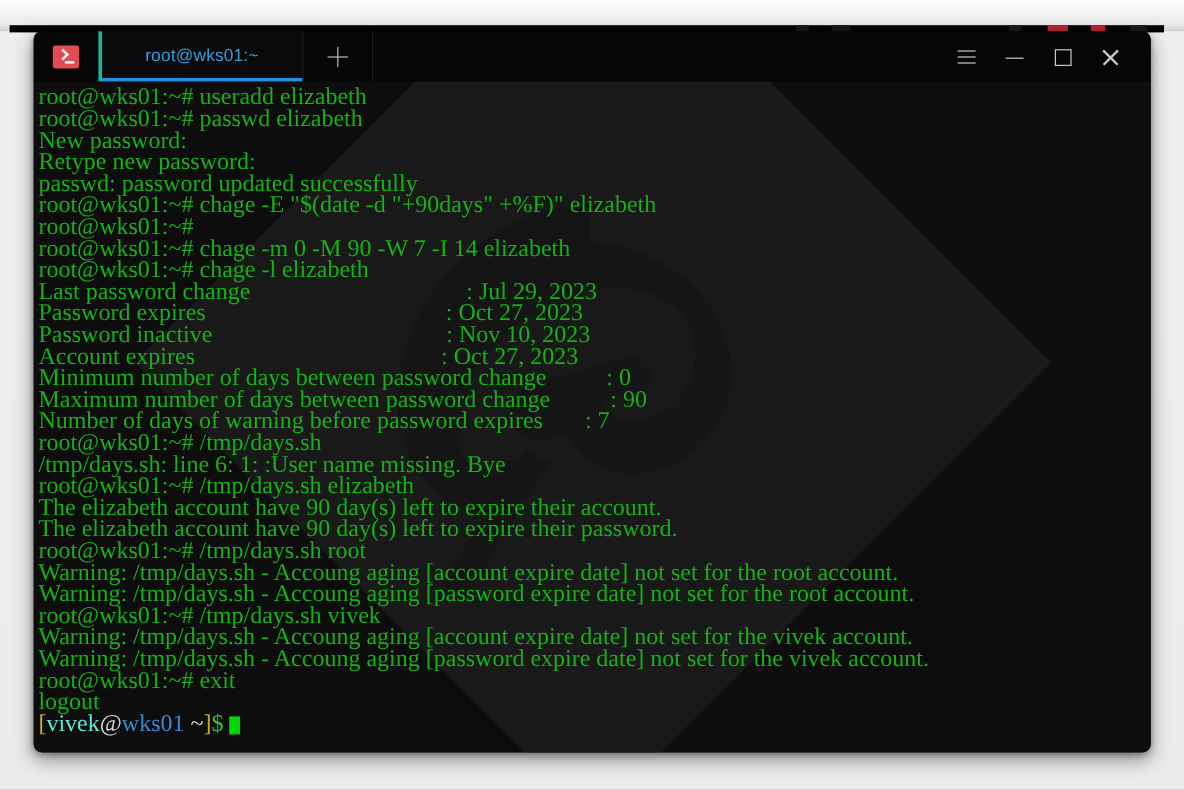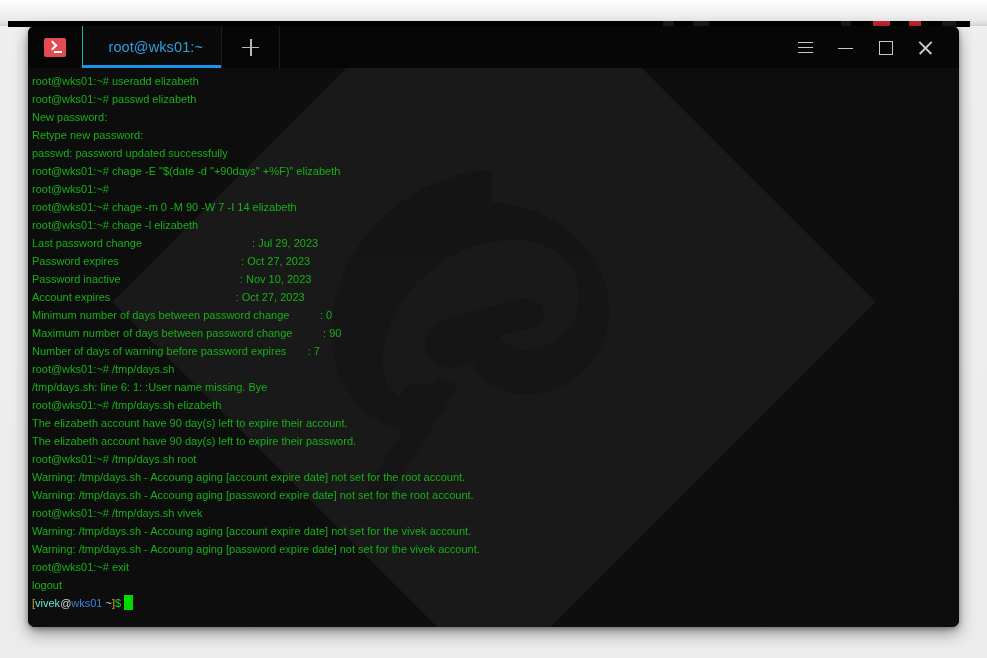--- a/index.html
+++ b/index.html
@@ -68,26 +68,26 @@
   }
   .app-icon::after {
     content: "";
     position: absolute; left: 10px; top: 13px;
     width: 8px; height: 2px;
     background: #ffffff;
   }
   .tab {
     position: relative;
     min-width: 140px;
-    padding: 0 18px;
-    display: flex; align-items: center; justify-content: flex-end;
+    padding: 0 36px;
+    display: flex; align-items: center; justify-content: flex-start;
     color: #2e9fe0;
     font-size: 14.5px;
     letter-spacing: .1px;
-    border-left: 1px solid #14b8a6;
+    border-left: 3px solid #14b8a6;
     border-right: 1px solid #1c1c1c;
     background: #0a0a0a;
     flex: none;
   }
   .tab.active::after {
     content: "";
     position: absolute; left: 0; right: 0; bottom: 0;
     height: 3px;
     background: #1c93e8;
   }
@@ -155,22 +155,22 @@
     position: absolute;
     left: 268px; top: 96px;
     width: 330px; height: 340px;
     opacity: .9;
   }
   .watermark-logo svg { width: 100%; height: 100%; display: block; }
 
   .screen {
     position: relative;
     padding: 4px 0 0 4px;
-    font-family: Liberation Sans, sans-serif;
-    font-size: 11px;
+    font-family: Liberation Serif, serif;
+    font-size: 20px;
     line-height: 18px;
     color: #16b116;
     white-space: pre;
   }
   .line { height: 18px; }
   .c-green  { color: #16b116; }
   .c-bgreen { color: #2fc52f; }
   .c-yellow { color: #cfa723; }
   .c-orange { color: #5eead4; }
   .c-blue   { color: #3a86d6; margin-top: 24px; }

